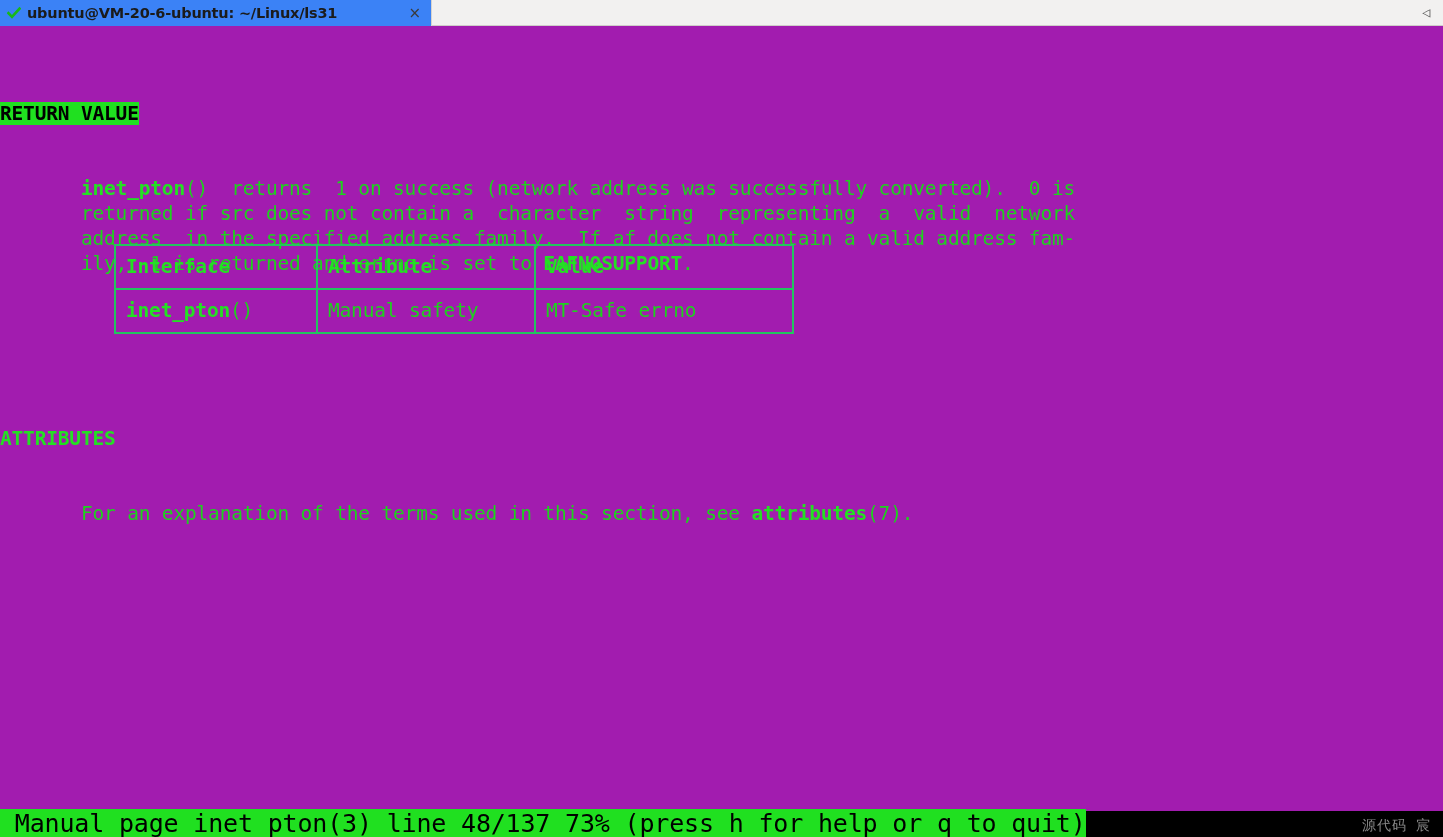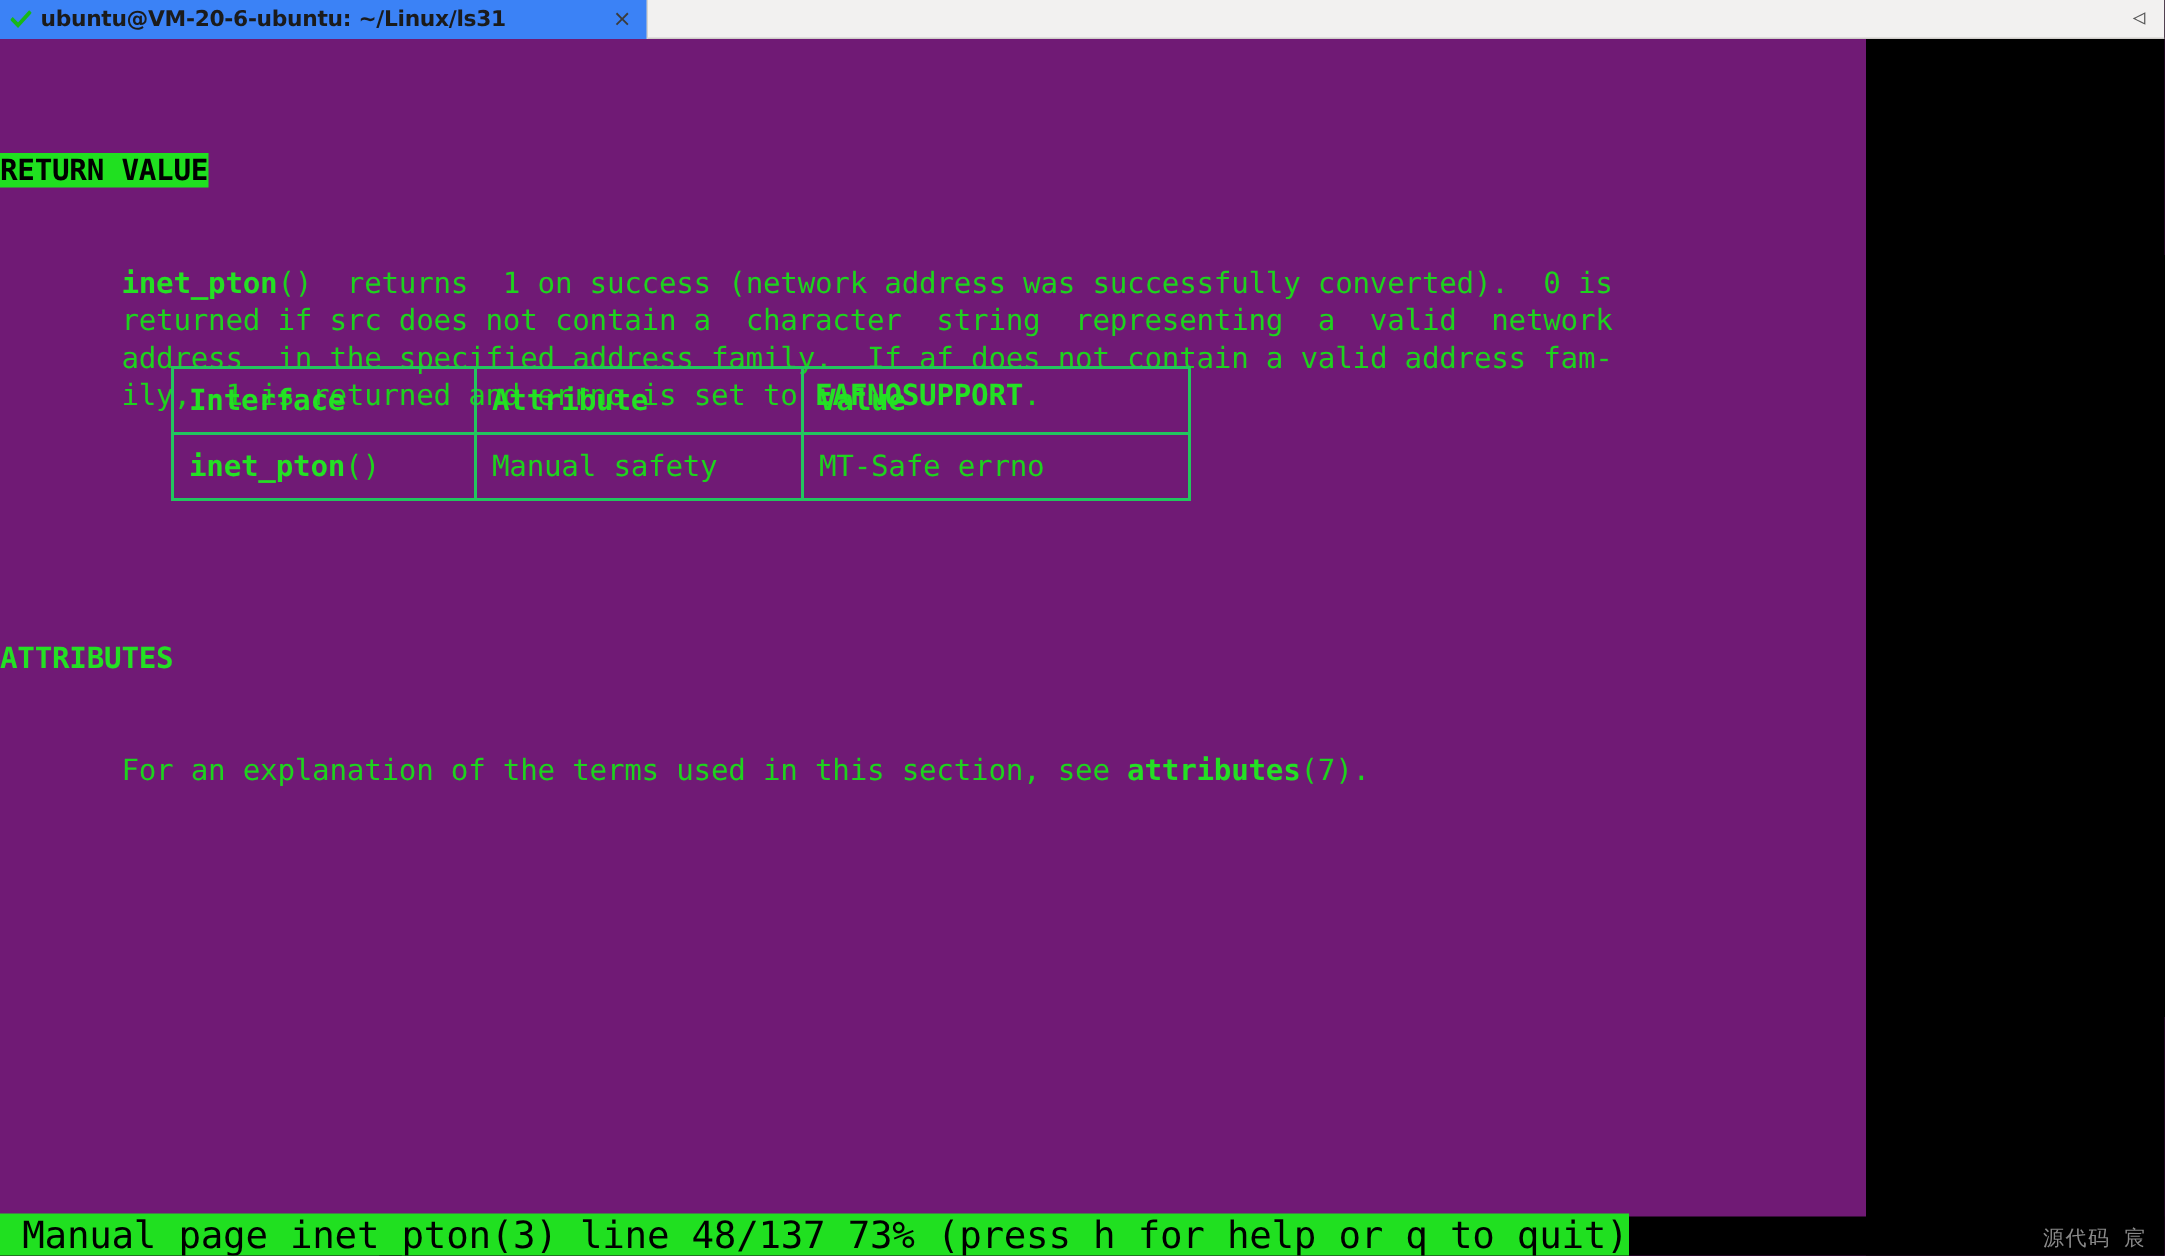--- a/index.html
+++ b/index.html
@@ -40,22 +40,22 @@
     font-size:15px;color:#3b3b3b;line-height:1;cursor:default;
   }
   .win-arrow{
     position:absolute;right:8px;top:3px;width:18px;height:18px;
     display:flex;align-items:center;justify-content:center;
     color:#555;font-size:14px;line-height:1;
   }
 
   
   .term{
-    position:absolute;left:0;top:26px;width:1244px;height:811px;
-    background:#701a75;
+    position:absolute;left:0;top:26px;width:1443px;height:811px;
+    background:#a21caf;
     color:#1ed21e;
     font-family:"DejaVu Sans Mono","Liberation Mono",monospace;
     font-size:19.5px;
     line-height:25px;
     white-space:pre;
     letter-spacing:-0.18px;
     overflow:hidden;
   }
   .term .row{height:25px;}
   .b{font-weight:700;color:#24e024;}

